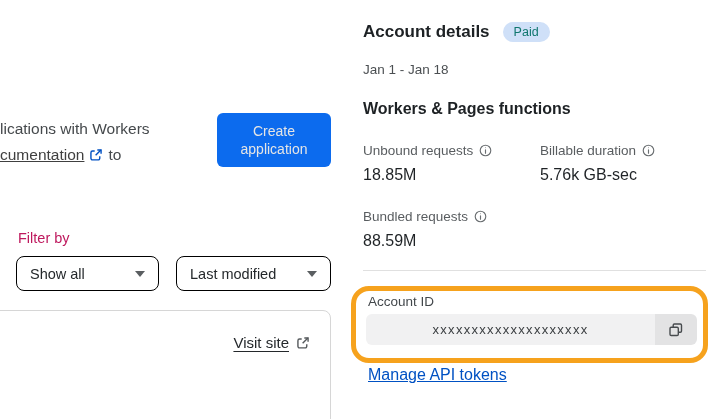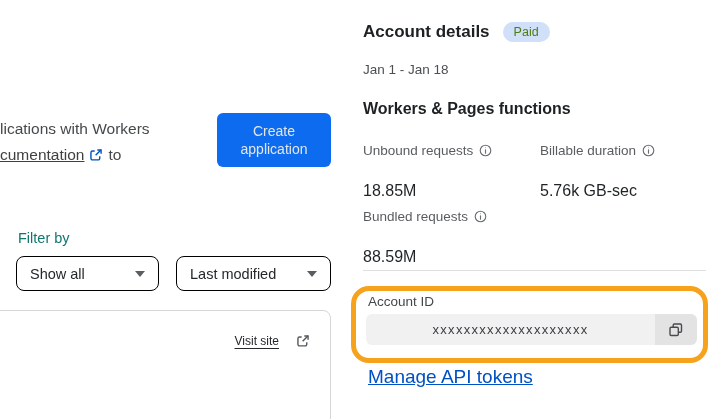--- a/index.html
+++ b/index.html
@@ -26,21 +26,21 @@
   .create-btn {
     position: absolute; left: 217px; top: 113px;
     width: 114px; height: 54px;
     background: #0c6bee; border: none; border-radius: 6px;
     color: #e5e5e5; font-size: 14px; line-height: 18px;
     font-family: inherit;
     display: flex; align-items: center; justify-content: center;
     text-align: center; padding: 4px 10px; cursor: pointer;
   }
   .field-label {
-    position: absolute; font-size: 14.5px; color: #0f766e;
+    position: absolute; font-size: 14.5px; color: #be185d;
   }
   .filter-label { left: 18px; top: 230px; }
   .sort-label  { left: 176px; top: 230px; margin-top: 39px; }
   .select {
     position: absolute; top: 256px; height: 35px;
     border: 1px solid #000000; border-radius: 8px; background: #fff;
     display: flex; align-items: center; justify-content: space-between;
     padding: 0 13px; font-size: 14.5px; color: #24282b; cursor: pointer;
   }
   .select-filter { left: 16px; width: 143px; }
@@ -49,42 +49,42 @@
     width: 0; height: 0; margin-left: 10px;
     border-left: 5px solid transparent; border-right: 5px solid transparent;
     border-top: 6px solid #5a5e61;
   }
   .project-card {
     position: absolute; left: -12px; top: 310px; width: 343px; height: 140px;
     border: 1px solid #d6d6d6; border-radius: 8px; background: #fff;
   }
   .visit-site {
     position: absolute; right: 20px; top: 23px;
-    display: flex; align-items: flex-end; gap: 17px;
-    font-size: 12px; font-weight: 500; color: #24282b;
+    display: flex; align-items: center; gap: 7px;
+    font-size: 15px; font-weight: 500; color: #24282b;
   }
   .visit-site .txt { text-decoration: underline; text-underline-offset: 3px; cursor: pointer; }
   
   .acct-header {
     position: absolute; left: 363px; top: 22px;
     display: flex; align-items: center; gap: 13px;
   }
   .acct-title { font-size: 17px; font-weight: bold; color: #1d2124; }
   .badge {
-    background: #cfe0f8; color: #4d7c0f;
+    background: #cfe0f8; color: #0f766e;
     font-size: 12.5px; border-radius: 12px; padding: 3px 11px;
   }
   .date-range { position: absolute; left: 363px; top: 62px; font-size: 13.5px; color: #4b4f52; }
   .section-title { position: absolute; left: 363px; top: 100px; font-size: 16px; font-weight: bold; color: #1d2124; }
   .stat { position: absolute; width: 175px; }
   .stat-1 { left: 363px; top: 143px; }
   .stat-2 { left: 540px; top: 143px; }
   .stat-3 { left: 363px; top: 209px; }
   .stat-label { display: flex; align-items: center; gap: 6px; font-size: 13.5px; color: #595d60; }
-  .stat-value { margin-top: 24px; font-size: 16px; color: #1f2326; }
+  .stat-value { margin-top: 8px; font-size: 16px; color: #1f2326; }
   .info-icon { display: inline-flex; width: 13px; height: 13px; }
   .info-icon svg { width: 13px; height: 13px; }
   .divider { position: absolute; left: 363px; top: 270px; width: 343px; height: 1px; background: #e0e0e0; }
   .annotation-ring {
     position: absolute; left: 351px; top: 286px; width: 357px; height: 77px;
     border: 5px solid #f6a21d; border-radius: 18px;
     pointer-events: none;
   }
   .acct-id-label { position: absolute; left: 368px; top: 294px; font-size: 13.5px; color: #43484c; }
   .acct-id-group {
@@ -98,21 +98,21 @@
     padding: 0 11px;
     text-align: center;
   }
   .copy-btn {
     width: 42px; border: none; background: #e3e3e4; cursor: pointer;
     display: flex; align-items: center; justify-content: center;
   }
   .copy-btn svg { width: 16px; height: 16px; }
   .manage-link {
     position: absolute; left: 368px; top: 366px;
-    font-size: 19px; color: #0051c3; text-decoration: underline; cursor: pointer;
+    font-size: 16px; color: #0051c3; text-decoration: underline; cursor: pointer;
   }
 </style>
 </head>
 <body>
 
 <div class="canvas">
 
   <div class="intro">
     <div class="row">
       <span>lications with Workers</span>

